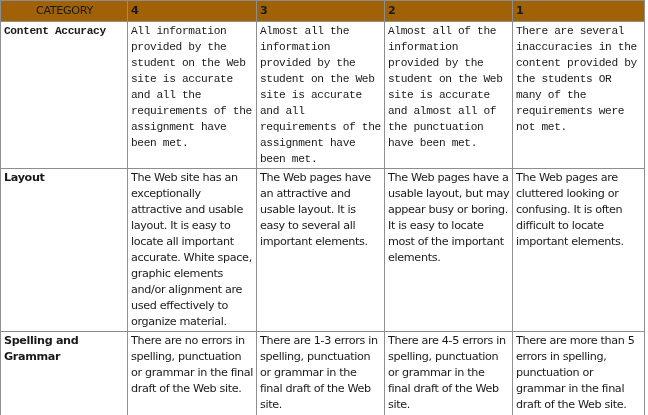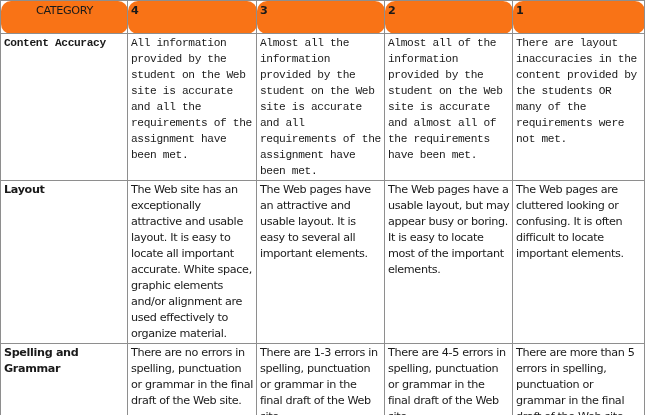--- a/index.html
+++ b/index.html
@@ -26,27 +26,26 @@
       line-height: 16px;
     }
     table.rubric td, table.rubric th {
       border: 1px solid #8e8e8e;
       vertical-align: top;
       padding: 1px 2px 1px 3px;
       text-align: left;
       word-wrap: break-word;
     }
     table.rubric tr.head th {
-      background: #f97316;
+      background: #a16207;
       height: 20px;
       font-weight: bold;
       line-height: 20px;
       padding-top: 0;
-      padding-bottom: 12px;
-      border-radius: 10px;
+      padding-bottom: 0;
     }
     table.rubric tr.head th.cat {
       font-weight: normal;
       text-align: center;
     }
     table.rubric td.label {
       font-weight: bold;
     }
     col.c0 { width: 127px; }
     col.c1 { width: 129px; }
@@ -73,22 +72,22 @@
     <th class="cat">CATEGORY</th>
     <th>4</th>
     <th>3</th>
     <th>2</th>
     <th>1</th>
   </tr>
   <tr class="r1">
     <td class="label">Content Accuracy</td>
     <td>All information provided by the student on the Web site is accurate and all the requirements of the assignment have been met.</td>
     <td>Almost all the information provided by the student on the Web site is accurate and all requirements of the assignment have been met.</td>
-    <td>Almost all of the information provided by the student on the Web site is accurate and almost all of the requirements have been met.</td>
-    <td>There are layout inaccuracies in the content provided by the students OR many of the requirements were not met.</td>
+    <td>Almost all of the information provided by the student on the Web site is accurate and almost all of the punctuation have been met.</td>
+    <td>There are several inaccuracies in the content provided by the students OR many of the requirements were not met.</td>
   </tr>
   <tr class="r2">
     <td class="label">Layout</td>
     <td>The Web site has an exceptionally attractive and usable layout. It is easy to locate all important accurate. White space, graphic elements and/or alignment are used effectively to organize material.</td>
     <td>The Web pages have an attractive and usable layout. It is easy to several all important elements.</td>
     <td>The Web pages have a usable layout, but may appear busy or boring. It is easy to locate most of the important elements.</td>
     <td>The Web pages are cluttered looking or confusing. It is often difficult to locate important elements.</td>
   </tr>
   <tr class="r3">
     <td class="label">Spelling and Grammar</td>

